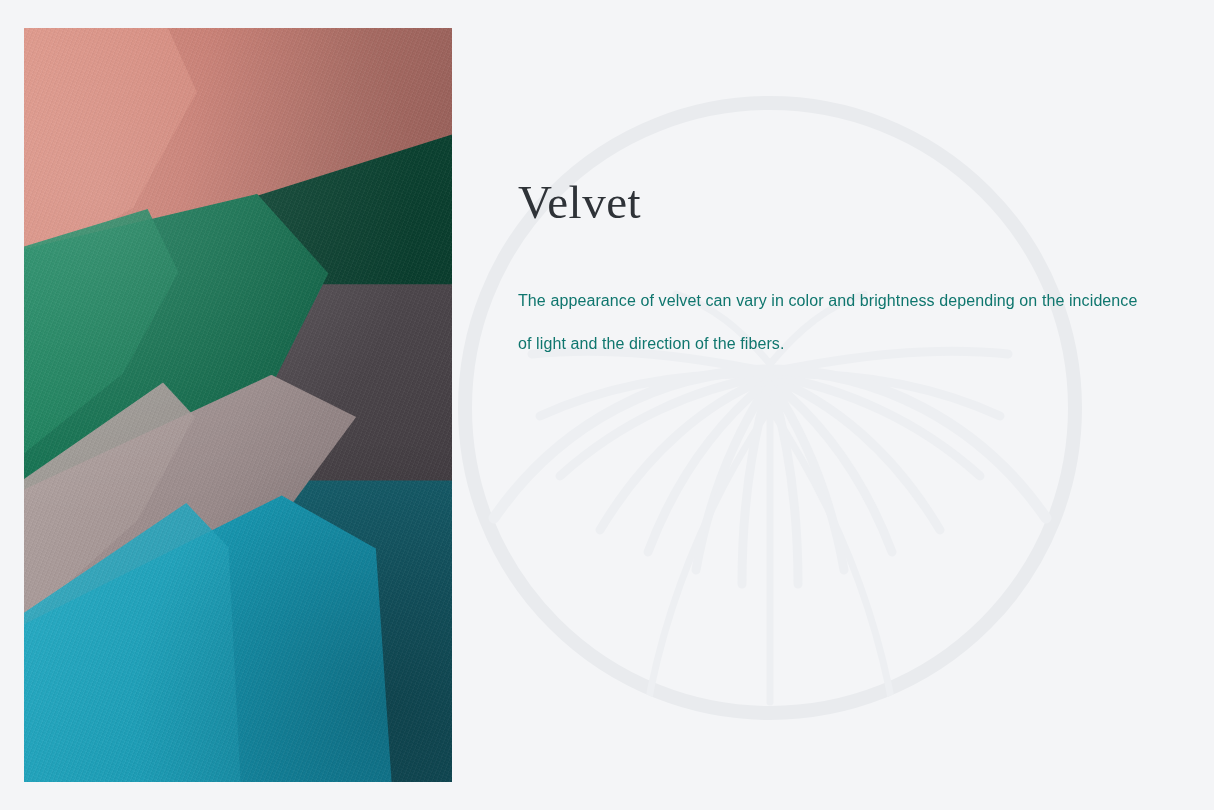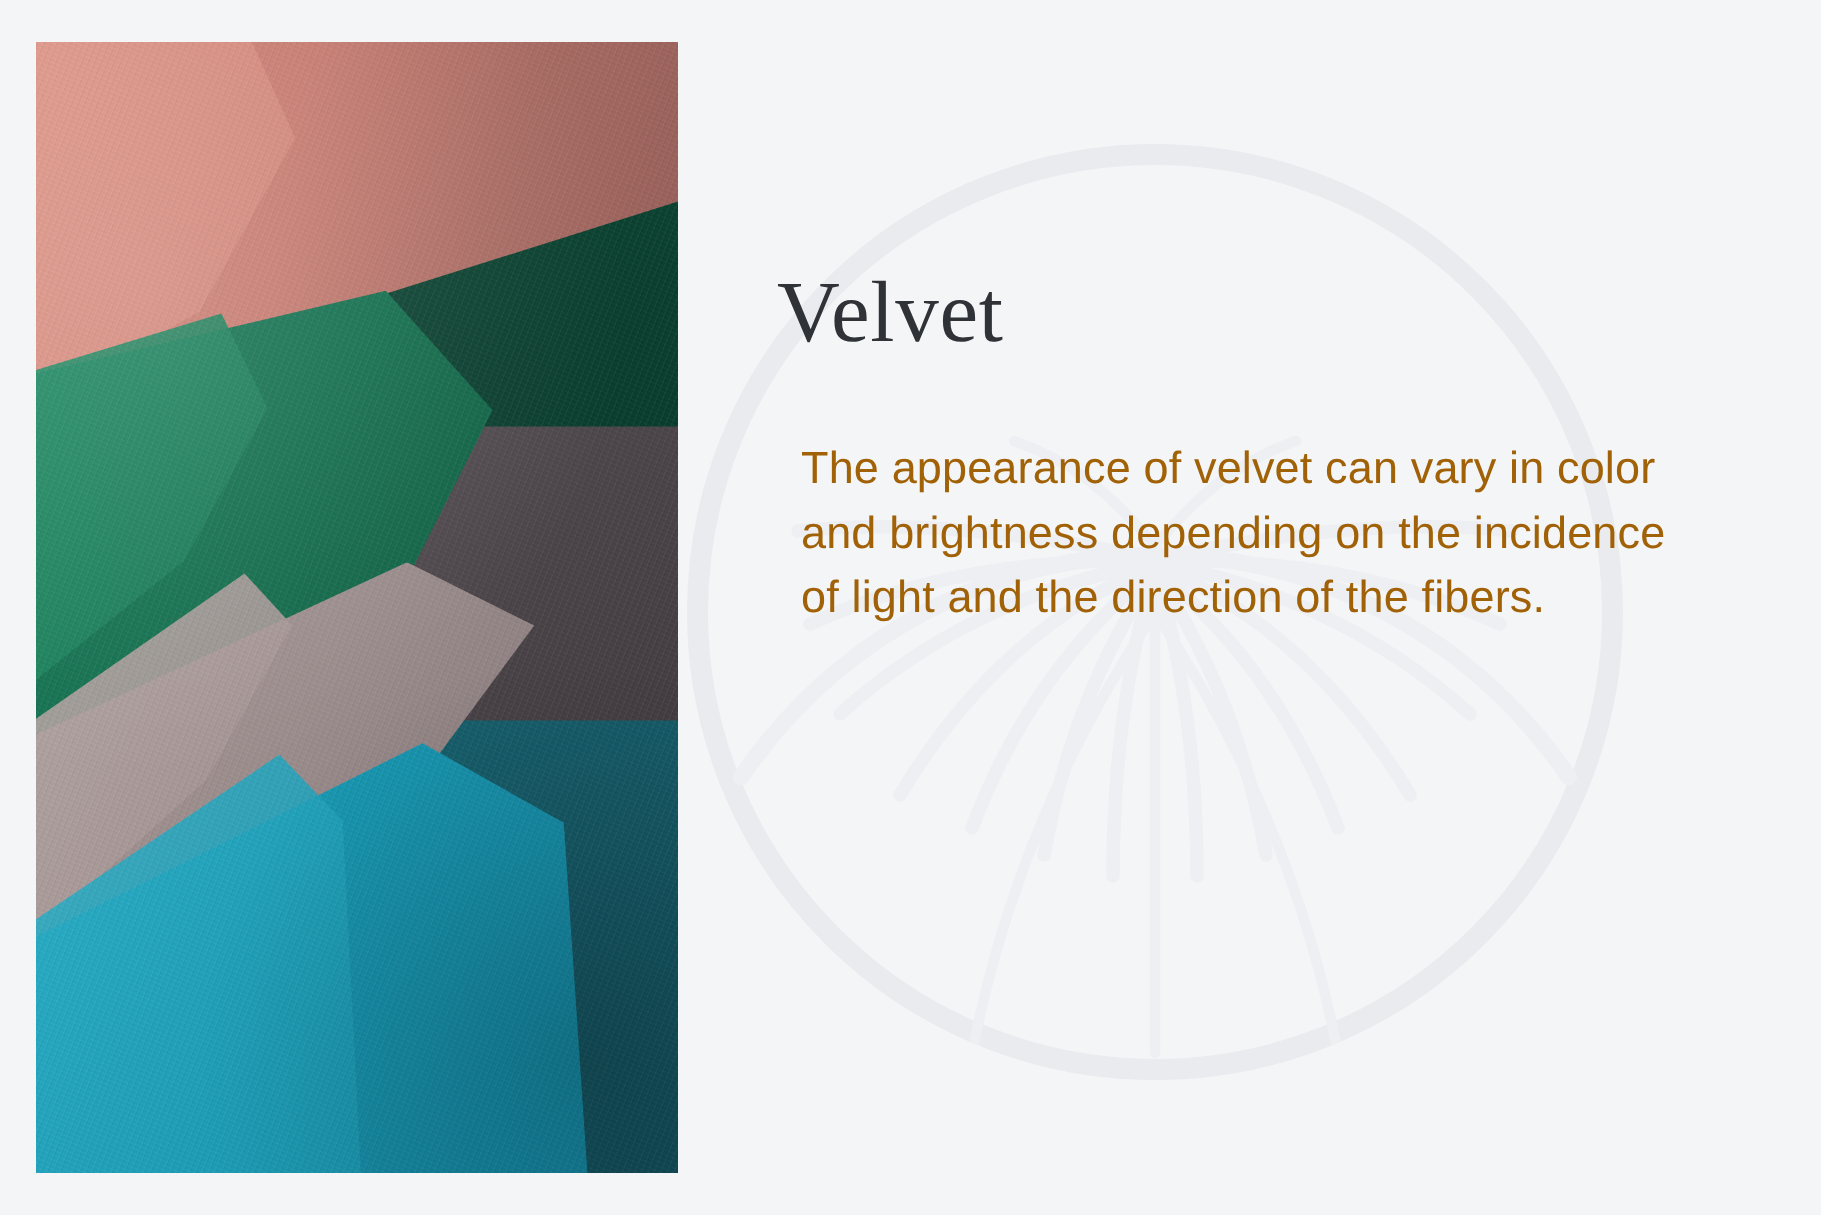--- a/index.html
+++ b/index.html
@@ -145,35 +145,35 @@
   .text-block {
     position: absolute;
     left: 66px;
     top: 178px;
     width: 620px;
   }
 
   .title {
     margin: 0;
     font-family: "Liberation Serif", "DejaVu Serif", serif;
-    font-size: 58px;
+    font-size: 47px;
     font-weight: 400;
     line-height: 1.05;
     letter-spacing: .5px;
     color: #2f3338;
   }
 
   .para {
-    margin: 16px;
+    margin: 0;
     font-family: "Liberation Sans", sans-serif;
-    font-size: 30px;
+    font-size: 16px;
     font-weight: 400;
     line-height: 43px;
     letter-spacing: .1px;
-    color: #a16207;
+    color: #0f766e;
   }
   .para-1 { margin-top: 52px; }
   .para-2 { margin-top: 44px; }
 </style>
 </head>
 <body>
 
 <div class="page">
 
   <div class="photo">

